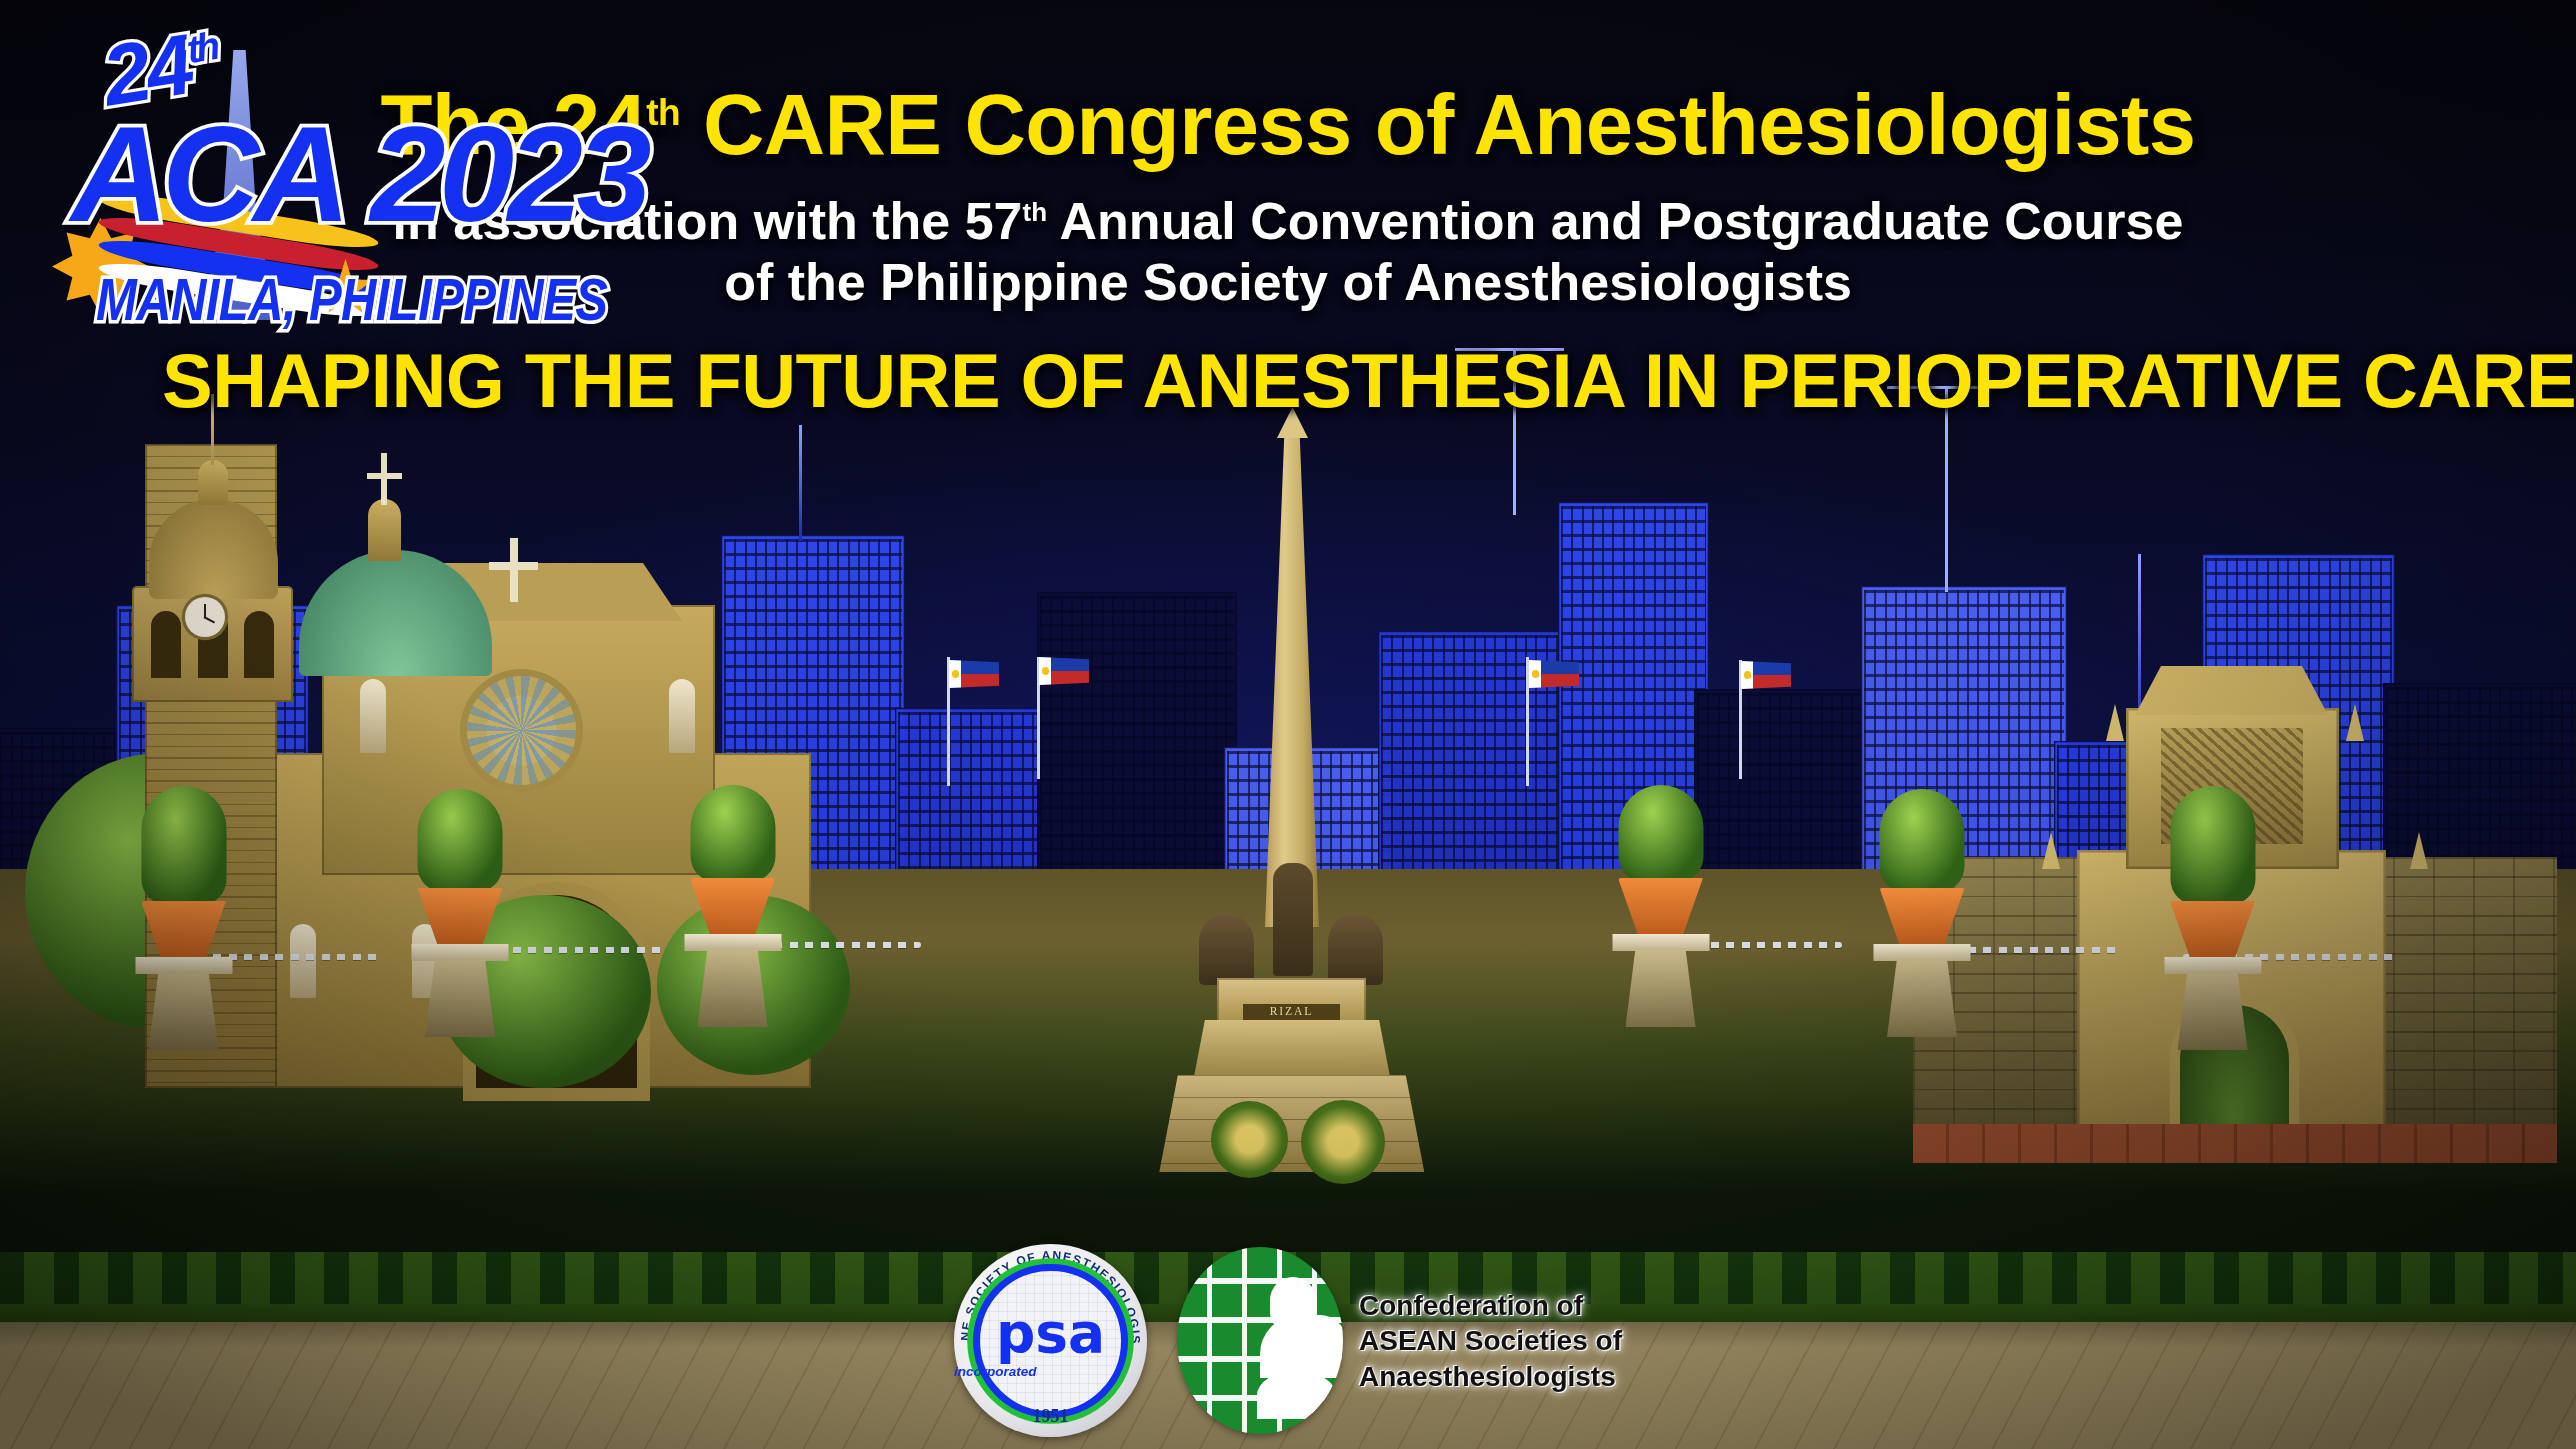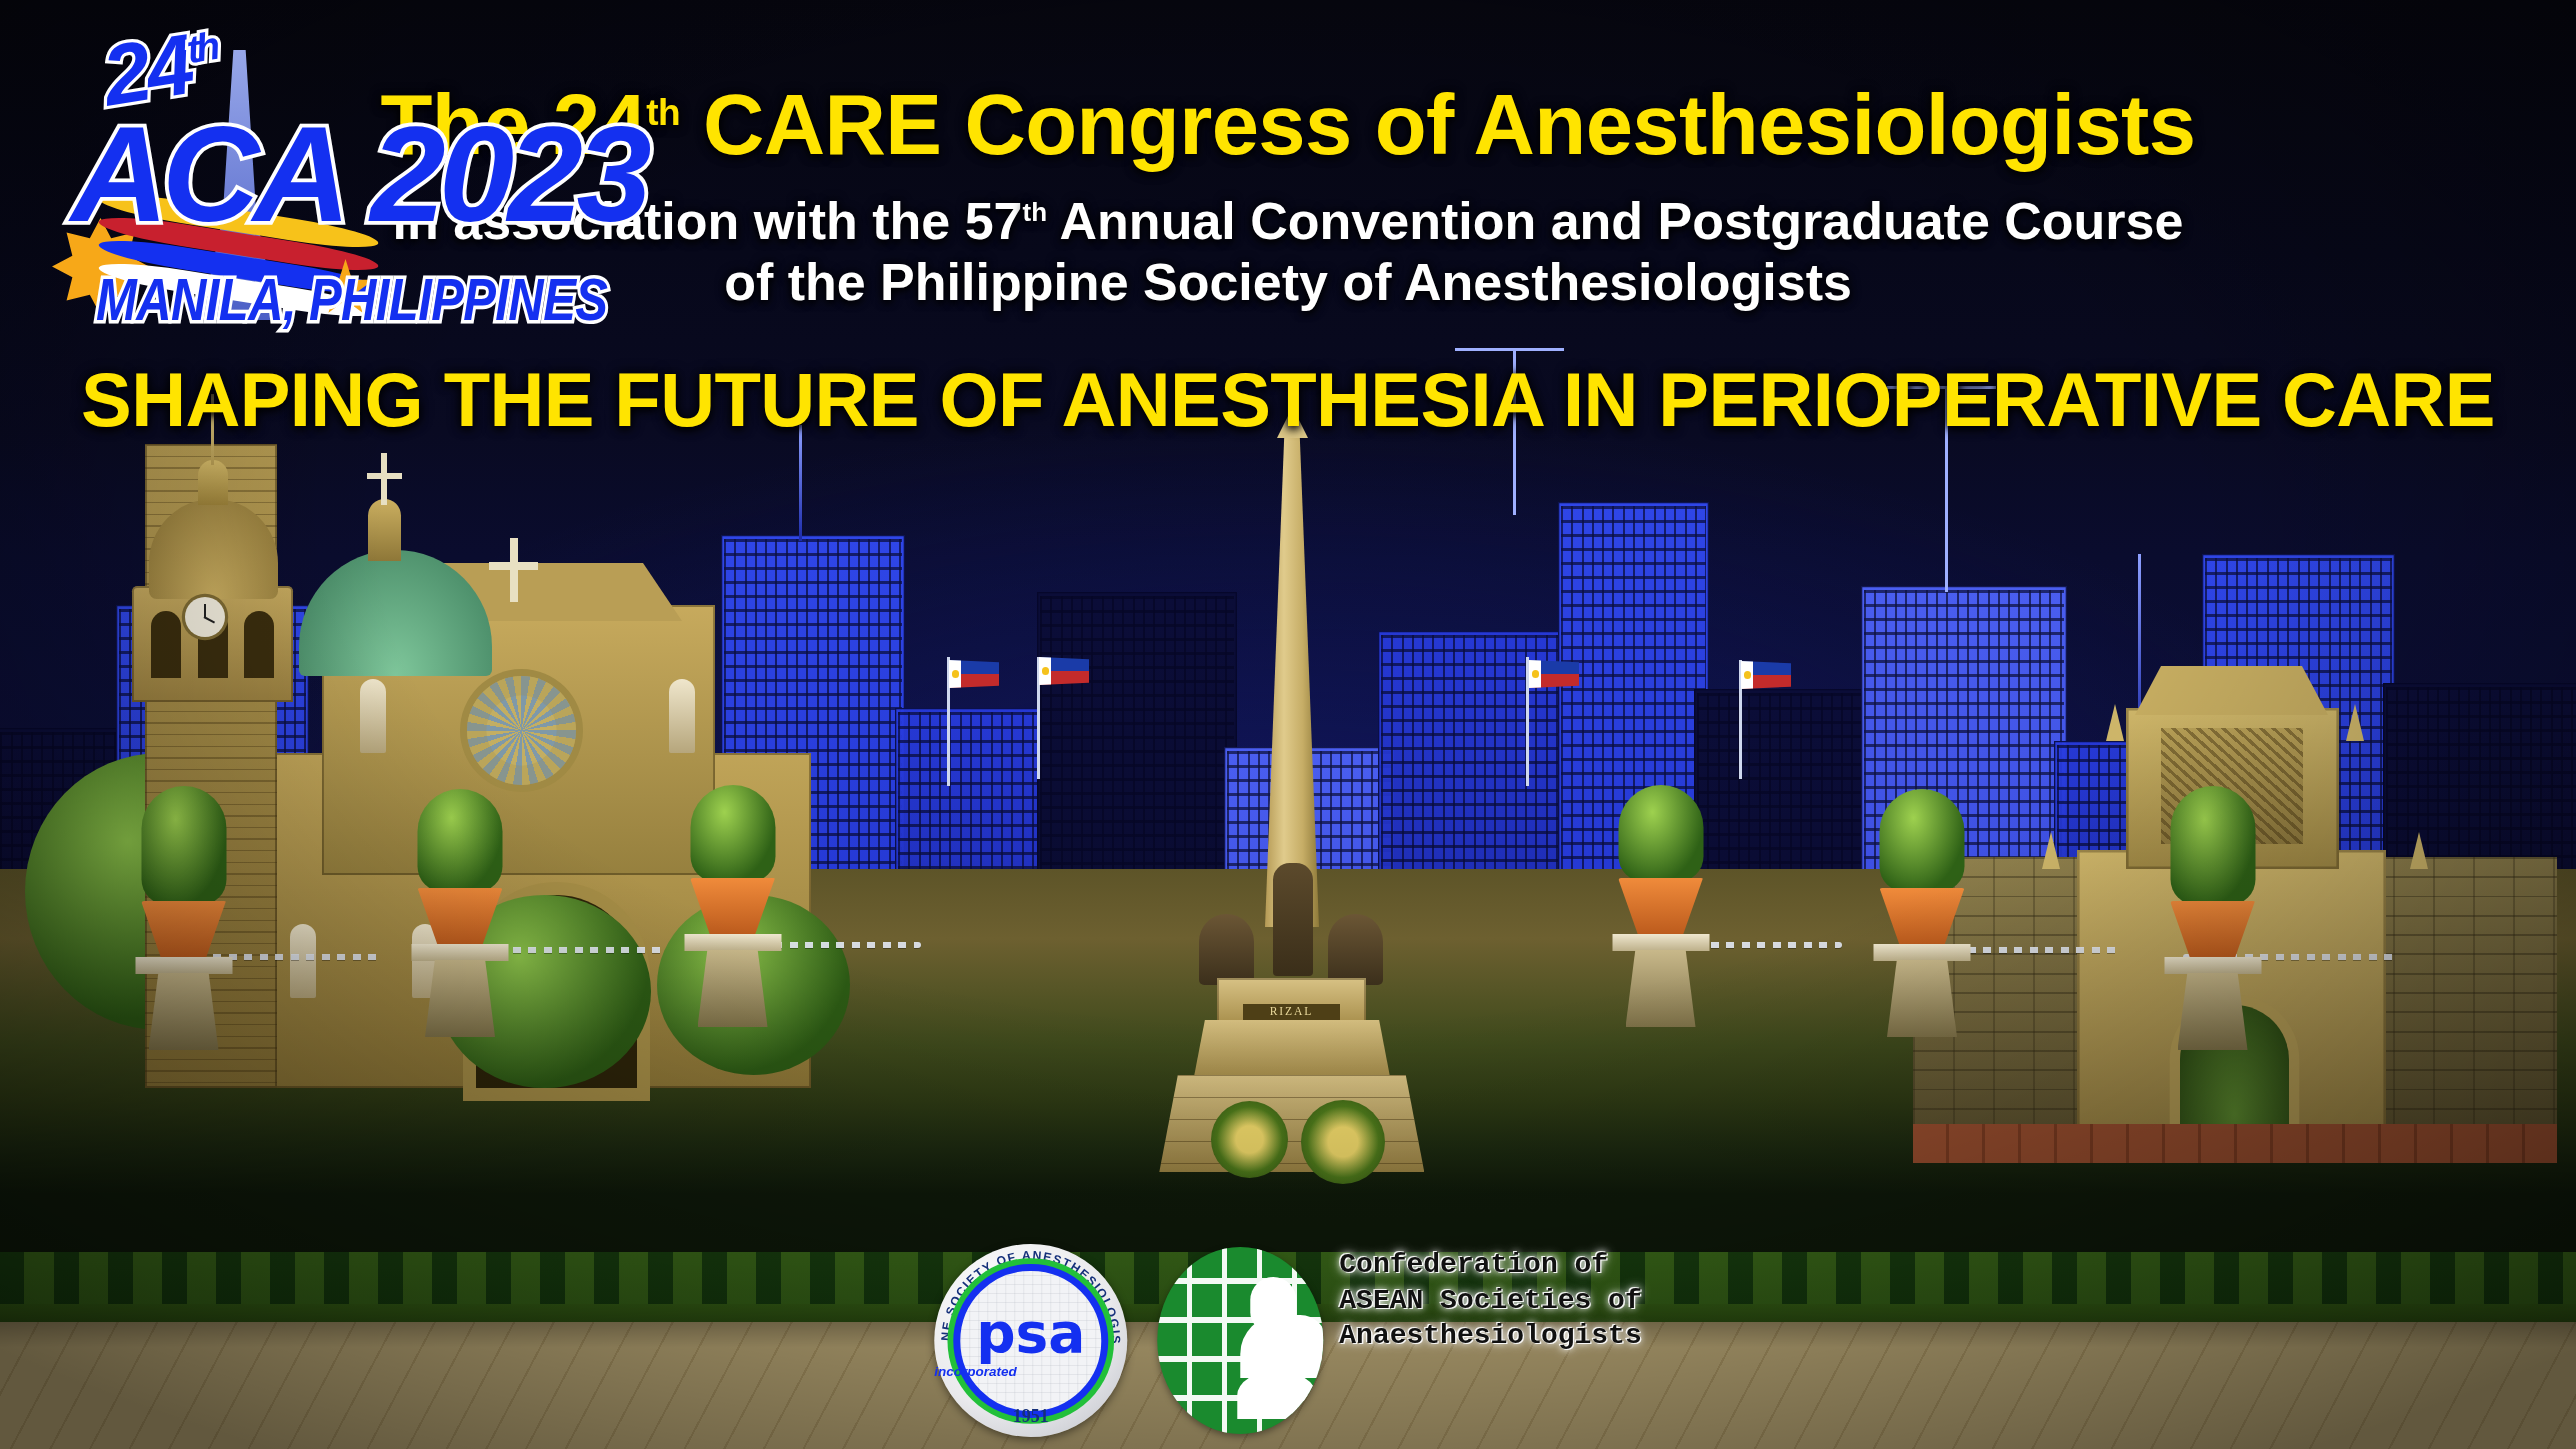--- a/index.html
+++ b/index.html
@@ -333,22 +333,23 @@
   .sub{
     color:#ffffff; font-weight:bold;
     font-size:52px; line-height:1.18;
     margin-top:16.7px;
     text-shadow:0 0 10.3px rgba(0,0,0,.9), 0 2.6px 7.7px rgba(0,0,0,.9);
   }
   .sub sup{ font-size:26px; vertical-align:super; }
   .theme{
     color:#FFE400; font-weight:bold;
     font-size:76px; letter-spacing:-0.6px;
-    margin-top:43px;
+    margin-top:24px;
     text-shadow:0 0 13px rgba(0,0,0,.9), 0 3.2px 9px rgba(0,0,0,.95);
+    text-align:right;
   }
   .when{
     color:#ffffff; font-weight:bold; font-size:40px;
     margin-top:45px;
     text-shadow:0 0 9px rgba(0,0,0,.9), 0 2.6px 6.4px rgba(0,0,0,.95);
   }
   .where{
     color:#ffffff; font-weight:bold; font-size:40px;
     margin-top:7.7px;
     text-shadow:0 0 9px rgba(0,0,0,.9), 0 2.6px 6.4px rgba(0,0,0,.95);
@@ -441,21 +442,21 @@
     font-size:13.5px; font-style:italic;
   }
   .psa-year{
     position:absolute; left:0; right:0; bottom:10.3px;
     text-align:center; color:#15307a; font-weight:bold; font-size:18px;
     font-family:"Liberation Serif", serif;
   }
   .psa-arc{ position:absolute; inset:0; }
   .psa-arc text{ font-size:19px; font-weight:bold; fill:#15307a; letter-spacing:2.4px; }
 
-  .casa{ display:flex; align-items:flex-start; gap:16px;font-family:Liberation Mono, monospace; }
+  .casa{ display:flex; align-items:center; gap:16px; }
   .casa-globe{
     width:166px; height:187px; border-radius:50%;
     position:relative; overflow:hidden;
     background:#1a8a2e;
     box-shadow:0 2.6px 7.7px rgba(0,0,0,.4);
   }
   .casa-globe::before{
     content:""; position:absolute; inset:0;
     background:
       repeating-linear-gradient(90deg, rgba(0,0,0,0) 0 30px, #ffffff 30px 35px),

